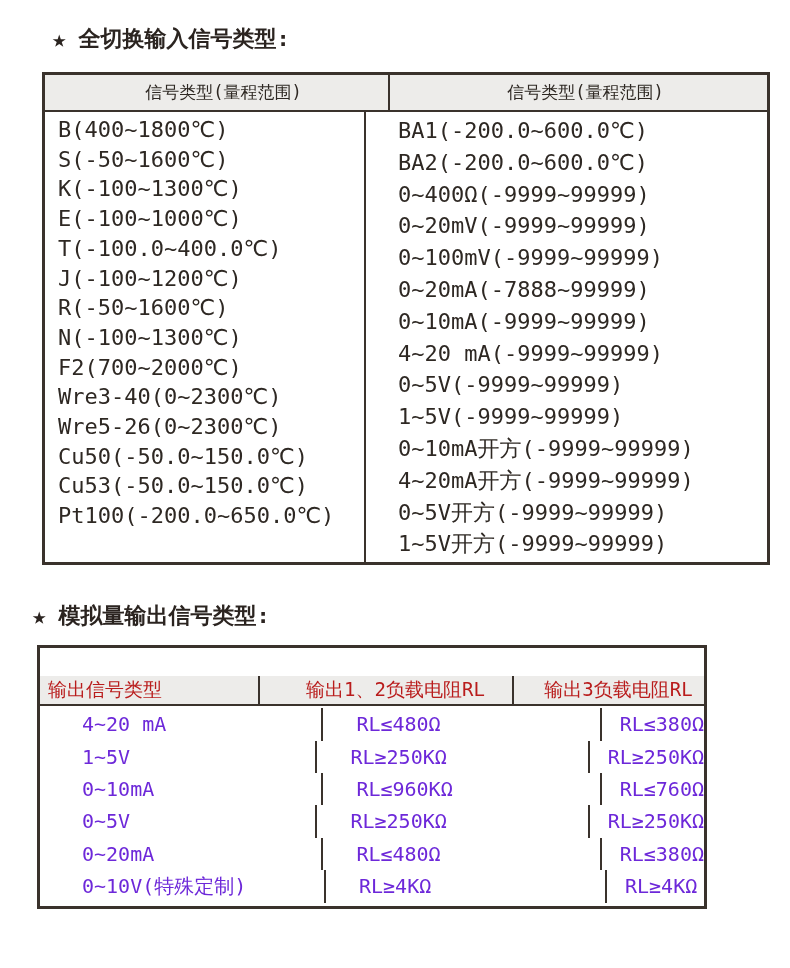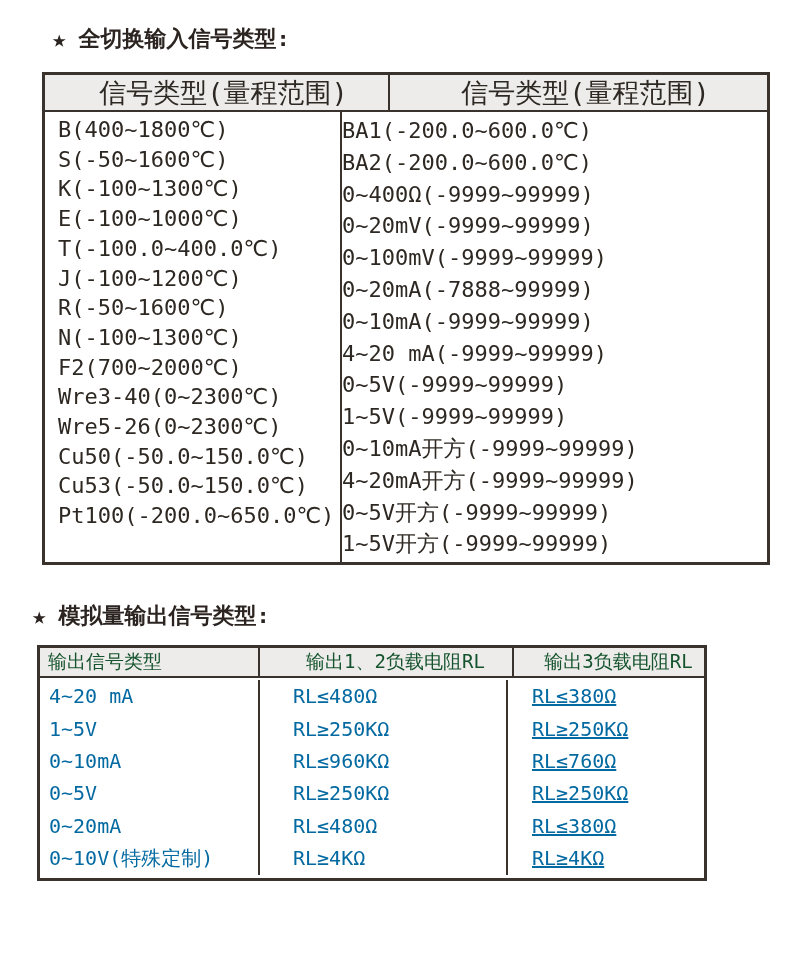--- a/index.html
+++ b/index.html
@@ -15,48 +15,48 @@
   }
   .title-1 { margin:24px 0 18px 52px; }
   .title-2 { margin:36px 0 14px 32px; }
   .star { font-size:24px; line-height:30px; }
 
   
   .t1 { margin-left:42px; width:728px; border:3px solid #3a322c; background:#fff; }
   .t1-head { display:flex; background:#edecea; border-bottom:2px solid #3a322c; height:37px; }
   .t1-head .hcell {
     display:flex; align-items:center; justify-content:center;
-    font-size:27px; color:#2e2823;padding-left:14px;
+    font-size:17px; color:#2e2823;padding-left:14px;
   }
   .t1-head .h-left  { width:343px; }
   .t1-head .h-right { flex:1; border-left:2px solid #3a322c; }
   .t1-body { display:flex; }
   .t1-col  { padding-top:3px; padding-bottom:2px; }
-  .t1-col.left  { width:295px; }
+  .t1-col.left  { width:319px; }
   .t1-col.right { flex:1; border-left:2px solid #3a322c; }
   .t1-col.left  .line { line-height:29.7px; padding-left:13px; }
-  .t1-col.right .line { line-height:31.8px; }
+  .t1-col.right .line { line-height:31.8px; padding-left:32px; }
   .line { font-size:22px; white-space:nowrap; color:#2e2823; }
 
   
   .notes { margin:20px 0 0 48px; }
   .note  { font-size:15px; font-weight:bold; color:#2b2420; line-height:19px; margin-bottom:18px; }
 
   
   .t2 { margin-left:37px; width:670px; border:3px solid #3a322c; background:#fff; }
-  .t2-head { display:flex; background:#edecea; border-bottom:2px solid #3a322c; height:30px; font-size:19px; color:#14532d; }
+  .t2-head { display:flex; background:#edecea; border-bottom:2px solid #3a322c; height:30px; font-size:19px; color:#b91c1c;margin-top:28px; }
   .t2-head .hcell { display:flex; align-items:center;padding-left:19px; }
   .t2-head .hc1 { width:218px; padding-left:8px; }
   .t2-head .hc2 { width:254px; justify-content:center; border-left:2px solid #3a322c; }
   .t2-head .hc3 { flex:1; justify-content:center; border-left:2px solid #3a322c; }
   .t2-row { display:flex; }
-  .t2-row .c { font-size:20px; line-height:32.4px; white-space:nowrap; color:#0369a1; }
+  .t2-row .c { font-size:20px; line-height:32.4px; white-space:nowrap; color:#6d28d9;margin-left:33px; }
   .t2-row .c1 { width:218px; padding-left:9px; }
   .t2-row .c2 { width:248px; padding-left:33px; border-left:2px solid #3a322c; }
-  .t2-row .c3 { flex:1; padding-left:24px; border-left:2px solid #3a322c;text-decoration:underline; }
+  .t2-row .c3 { flex:1; padding-left:18px; border-left:2px solid #3a322c; }
   .t2-body { padding-top:2px; padding-bottom:3px; }
 </style>
 </head>
 <body>
 
 <section>
   <h2 class="title title-1">
     <span class="star">★</span>
     <span>全切换输入信号类型:</span>
   </h2>

